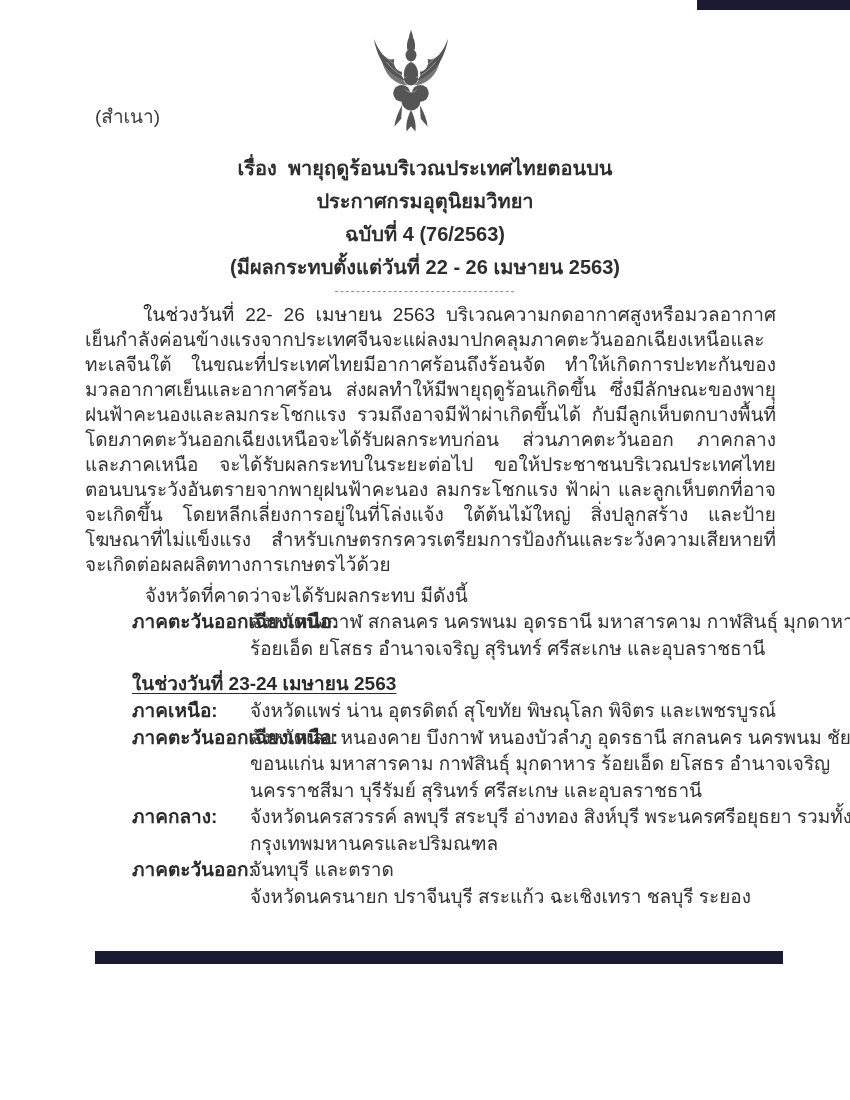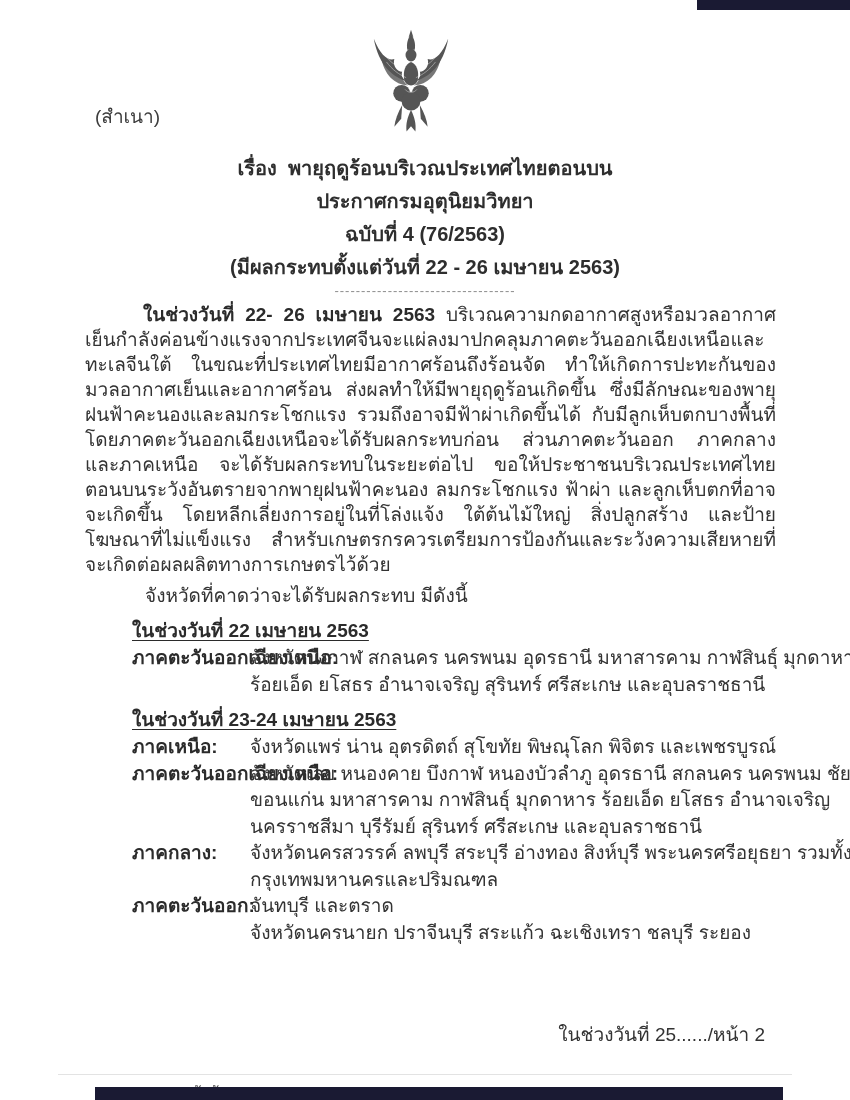--- a/index.html
+++ b/index.html
@@ -3,21 +3,21 @@
 <meta charset="utf-8">
 <style>
   :root{
     --c-text:#333333;
     --c-link:#5a5ac8;
     --c-scan_bar:#1a1a33;
   }
   html,body{margin:0;padding:0;background:#ffffff;}
   .page{
     position:relative;
-    width:850px;height:1100px;
+    width:850px;height:964px;
     background:#ffffff;
     overflow:hidden;
     font-family:"Liberation Sans",sans-serif;
     color:var(--c-text);
     font-size:19px;
   }
   
   .scan-bar-top{position:absolute;top:0;right:0;width:153px;height:10px;background:var(--c-scan_bar);}
   .scan-bar-bottom{position:absolute;left:95px;bottom:0;width:688px;height:13px;background:var(--c-scan_bar);}
   .copy-label{position:absolute;left:95px;top:101px;font-size:19px;color:#3c3c3c;}
@@ -30,21 +30,21 @@
     text-align:center;color:#8f8f8f;font-size:13px;letter-spacing:1px;
     line-height:14px;height:16px;font-weight:normal;
   }
   
   .body-paragraph{
     margin:2px 74px 0 85px;
     text-indent:58px;
     line-height:25px;
     text-align:justify;
   }
-  .b{font-weight:bold;color:#2b2b2b;}
+  .b{font-weight:normal;color:#2b2b2b;}
   .affected-intro{margin:6px 0 0 145px;line-height:26px;}
   .date-heading{
     margin:8px 0 1px 132px;
     font-weight:bold;color:#2b2b2b;
     text-decoration:underline;
     text-underline-offset:3px;
     line-height:27px;
   }
   .region-row{display:flex;margin-left:132px;margin-right:60px;}
   .region-label{
@@ -120,21 +120,20 @@
     <div class="hline">ประกาศกรมอุตุนิยมวิทยา</div>
     <div class="hline">ฉบับที่ 4 (76/2563)</div>
     <div class="hline">(มีผลกระทบตั้งแต่วันที่ 22 - 26 เมษายน 2563)</div>
     <div class="divider-dashes">----------------------------------</div>
   </div>
 
   <p class="body-paragraph"><span class="b">ในช่วงวันที่ 22- 26 เมษายน 2563</span><span> บริเวณความกดอากาศสูงหรือมวลอากาศเย็นกำลังค่อนข้างแรงจากประเทศจีนจะแผ่ลงมาปกคลุมภาคตะวันออกเฉียงเหนือและทะเลจีนใต้ ในขณะที่ประเทศไทยมีอากาศร้อนถึงร้อนจัด ทำให้เกิดการปะทะกันของมวลอากาศเย็นและอากาศร้อน ส่งผลทำให้มีพายุฤดูร้อนเกิดขึ้น ซึ่งมีลักษณะของพายุฝนฟ้าคะนองและลมกระโชกแรง รวมถึงอาจมีฟ้าผ่าเกิดขึ้นได้ กับมีลูกเห็บตกบางพื้นที่ โดยภาคตะวันออกเฉียงเหนือจะได้รับผลกระทบก่อน ส่วนภาคตะวันออก ภาคกลาง และภาคเหนือ จะได้รับผลกระทบในระยะต่อไป ขอให้ประชาชนบริเวณประเทศไทยตอนบนระวังอันตรายจากพายุฝนฟ้าคะนอง ลมกระโชกแรง ฟ้าผ่า และลูกเห็บตกที่อาจจะเกิดขึ้น โดยหลีกเลี่ยงการอยู่ในที่โล่งแจ้ง ใต้ต้นไม้ใหญ่ สิ่งปลูกสร้าง และป้ายโฆษณาที่ไม่แข็งแรง สำหรับเกษตรกรควรเตรียมการป้องกันและระวังความเสียหายที่จะเกิดต่อผลผลิตทางการเกษตรไว้ด้วย</span></p>
 
   <div class="affected-intro">จังหวัดที่คาดว่าจะได้รับผลกระทบ มีดังนี้</div>
 
-  <div class="date-heading">ในช่วงวันที่ 22 เมษายน 2563</div>
   <div class="region-row">
     <div class="region-label">ภาคตะวันออกเฉียงเหนือ:</div>
     <div class="region-provinces">
       <div class="province-line">จังหวัดบึงกาฬ สกลนคร นครพนม อุดรธานี มหาสารคาม กาฬสินธุ์ มุกดาหาร</div>
       <div class="province-line">ร้อยเอ็ด ยโสธร อำนาจเจริญ สุรินทร์ ศรีสะเกษ และอุบลราชธานี</div>
     </div>
   </div>
 
   <div class="date-heading s2">ในช่วงวันที่ 23-24 เมษายน 2563</div>
 

